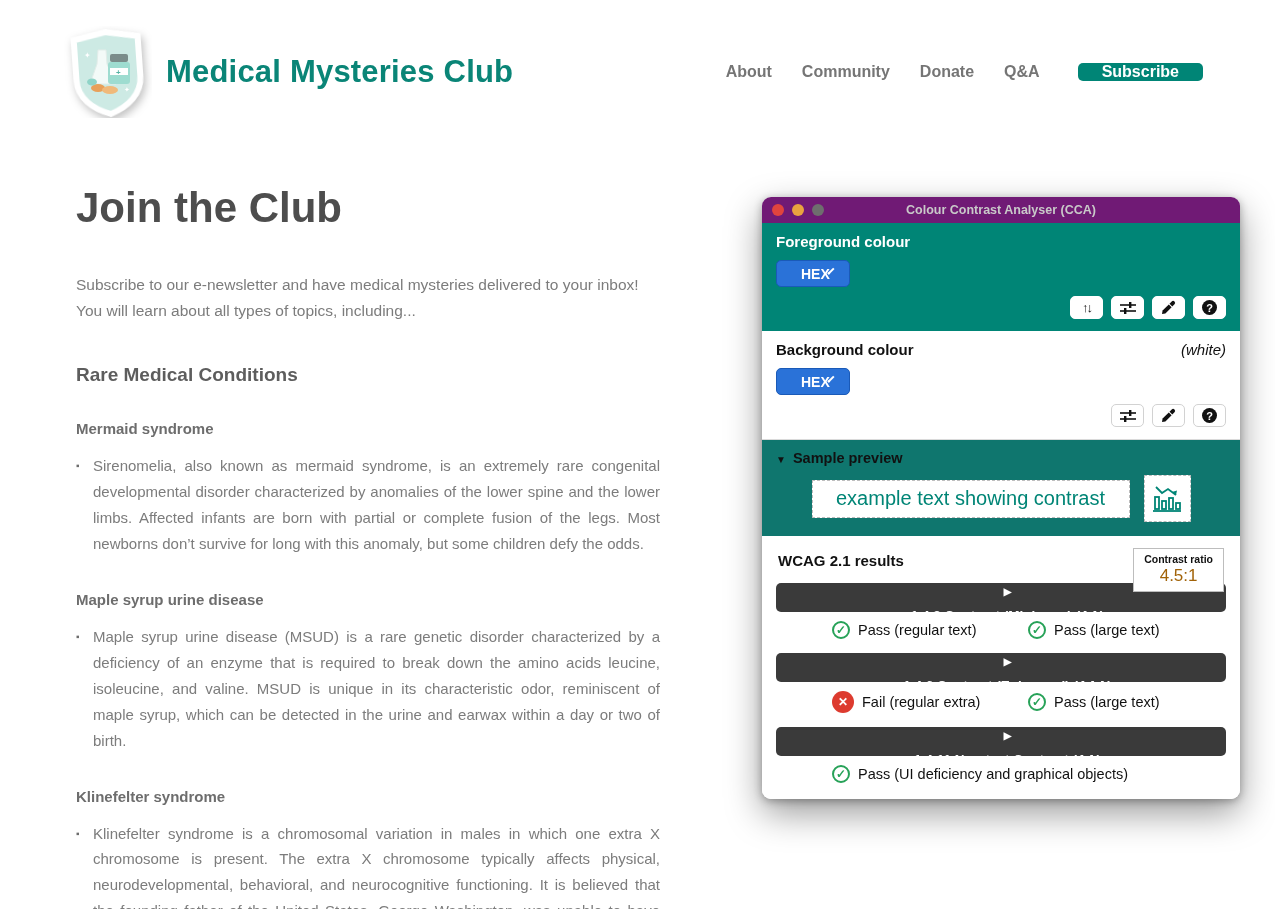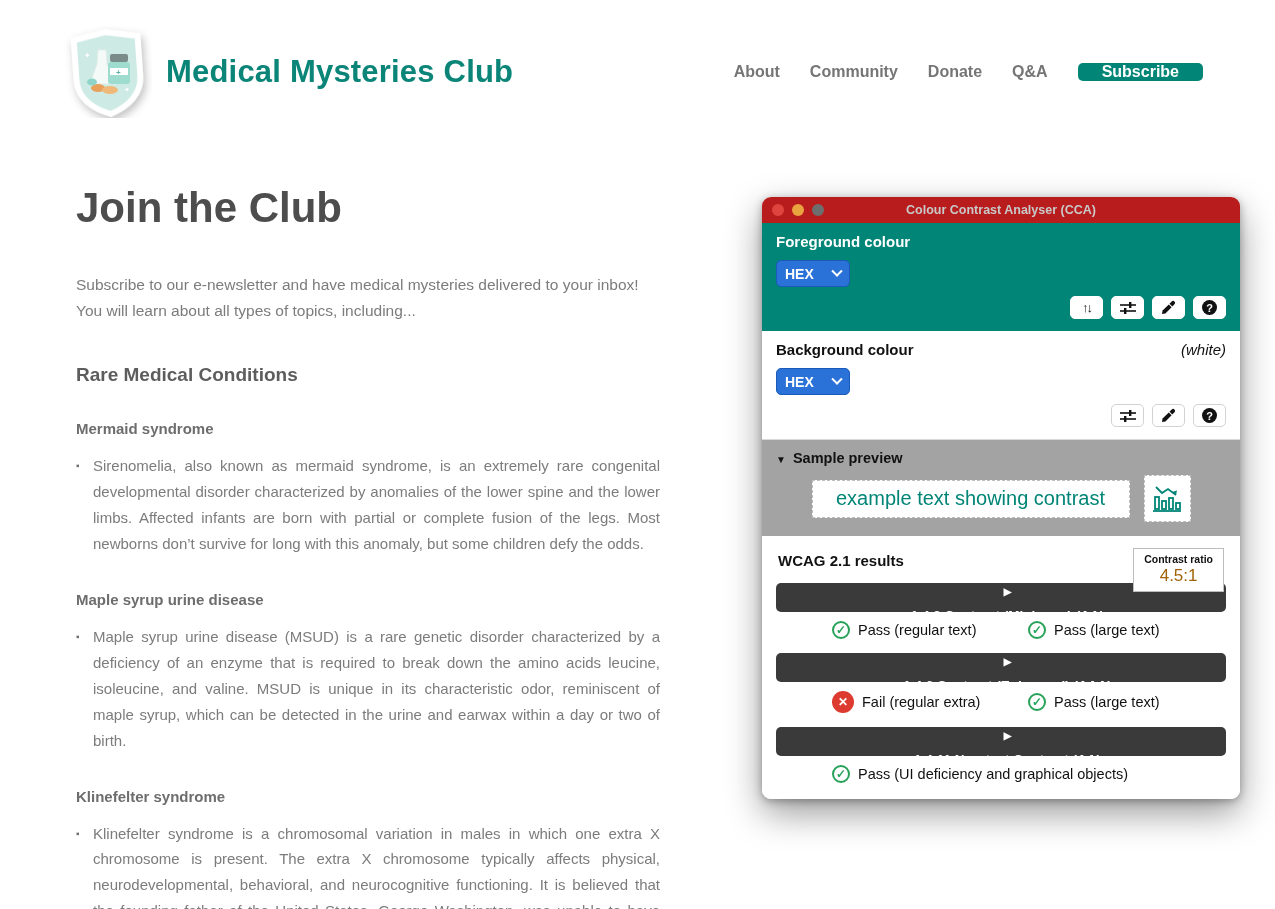--- a/index.html
+++ b/index.html
@@ -11,55 +11,55 @@
   .site-header { display:flex; align-items:center; padding:26px 72px 0 64px; }
   .logo-wrap { width:88px; height:92px; flex:0 0 auto; }
   .brand-title { color:#0a8577; font-size:31px; font-weight:bold; margin-left:14px;
     letter-spacing:.2px;text-align:center; }
   .header-spacer { flex:1; }
   .top-nav { display:flex; align-items:center; gap:30px; }
   .nav-link { color:#757575; font-size:16px; font-weight:600; cursor:pointer; }
   .btn-teal { background:#008576; color:#fff; border:none; border-radius:5px;
     font-size:16px; font-weight:600; cursor:pointer;
     font-family:"Liberation Sans", sans-serif; }
-  .nav-subscribe { margin-left:0; padding:0 24px; }
+  .nav-subscribe { margin-left:8px; padding:0 24px; }
 
   
   .main-col { width:660px; padding-left:76px; }
   .page-title { font-size:42px; font-weight:bold; color:#4d4d4d; margin-top:66px; }
   .intro { margin-top:40px; font-size:15.5px; line-height:1.68; color:#7c7c7c; }
   .section-title { margin-top:40px; font-size:19px; font-weight:bold; color:#5d5d5d; }
   .topic-title { margin-top:34px; font-size:15px; font-weight:bold; color:#6d6d6d; }
   .topic-list { list-style:none; margin-top:16px; }
   .topic-list li { position:relative; padding-left:17px; font-size:15px;
     line-height:1.73; color:#7c7c7c; text-align:justify; }
   .topic-list li::before { content:"▪"; position:absolute; left:0; top:0;
     font-size:10px; line-height:26px; color:#6d6d6d; }
 
   
   .cca-window { position:absolute; left:762px; top:197px; width:478px;
     border-radius:9px; box-shadow:0 14px 36px rgba(0,0,0,.4), 0 2px 8px rgba(0,0,0,.3);
     overflow:hidden; background:#fff; }
-  .cca-titlebar { height:26px; background:#b91c1c; display:flex; align-items:center;
+  .cca-titlebar { height:26px; background:#701a75; display:flex; align-items:center;
     position:relative; }
   .traffic { display:flex; gap:8px; margin-left:10px; }
   .tl { width:12px; height:12px; border-radius:50%; cursor:pointer; }
   .tl-red { background:#e0443e; } .tl-yellow { background:#e9a33f; }
   .tl-gray { background:#6e6e6e; }
   .cca-title { position:absolute; left:0; right:0; text-align:center; color:#c9c9c9;
     font-size:12.5px; font-weight:bold; pointer-events:none; }
 
   .cca-fg { background:#008576; padding:10px 14px 12px; }
   .cca-section-label { font-size:15px; font-weight:bold; }
   .cca-fg .cca-section-label { color:#fff; }
   .color-row { display:flex; align-items:center; margin-top:10px; }
   .hex-select { background:#2a72d8; border:1px solid #1a5ab8; border-radius:5px;
     color:#fff; font-size:14px; font-weight:bold; height:27px; width:74px;
     display:flex; align-items:center; justify-content:space-between;
-    padding:0 8px; cursor:pointer; }
+    padding:0 24px; cursor:pointer; }
   .chev { width:8px; height:8px; border-right:2px solid #fff; border-bottom:2px solid #fff;
     transform:rotate(45deg) translate(-2px,-2px); }
   .hex-field { flex:1; margin-left:14px; height:35px; display:flex; align-items:center;
     justify-content:center; font-size:18px; cursor:text; }
   .fg-field { border:1px dashed #bfe0da; color:#fff; }
   .bg-field { border:1px dashed #c4c4c4; color:#111; }
   .tool-row { display:flex; justify-content:flex-end; gap:8px; margin-top:9px; }
   .tool-btn { width:33px; height:23px; background:#fff; border:1px solid #d2d2d2;
     border-radius:5px; display:flex; align-items:center; justify-content:center;
     cursor:pointer; color:#111; font-size:13px; }
@@ -67,21 +67,21 @@
   .swap-glyph::before { content:"↑↓"; font-weight:bold; font-size:13px; letter-spacing:-2px; }
   .help-glyph { width:15px; height:15px; border-radius:50%; background:#111; color:#fff;
     font-size:11px; font-weight:bold; display:flex; align-items:center; justify-content:center; }
   .help-glyph::before { content:"?"; }
 
   .cca-bg { background:#fff; padding:10px 14px 12px; }
   .bg-label-row { display:flex; justify-content:space-between; align-items:baseline; }
   .cca-bg .cca-section-label { color:#111; }
   .white-note { font-style:italic; font-size:15px; color:#111; }
 
-  .cca-sample { background:#a3a3a3; padding:10px 14px 14px; border-top:1px solid #dadada; }
+  .cca-sample { background:#0f766e; padding:10px 14px 14px; border-top:1px solid #dadada; }
   .sample-label { font-size:14.5px; font-weight:bold; color:#111; display:flex;
     align-items:center; gap:7px; cursor:pointer; }
   .tri-down::before { content:"▼"; font-size:10px; }
   .sample-row { display:flex; gap:14px; margin-top:9px; justify-content:center;
     align-items:center; }
   .sample-box { width:318px; height:38px; background:#fff; border:1px dashed #bdbdbd;
     display:flex; align-items:center; justify-content:center; }
   .sample-text { color:#008576; font-size:20px; }
   .sample-chart-box { width:47px; height:47px; background:#fff; border:1px dashed #bdbdbd;
     display:flex; align-items:center; justify-content:center; }

